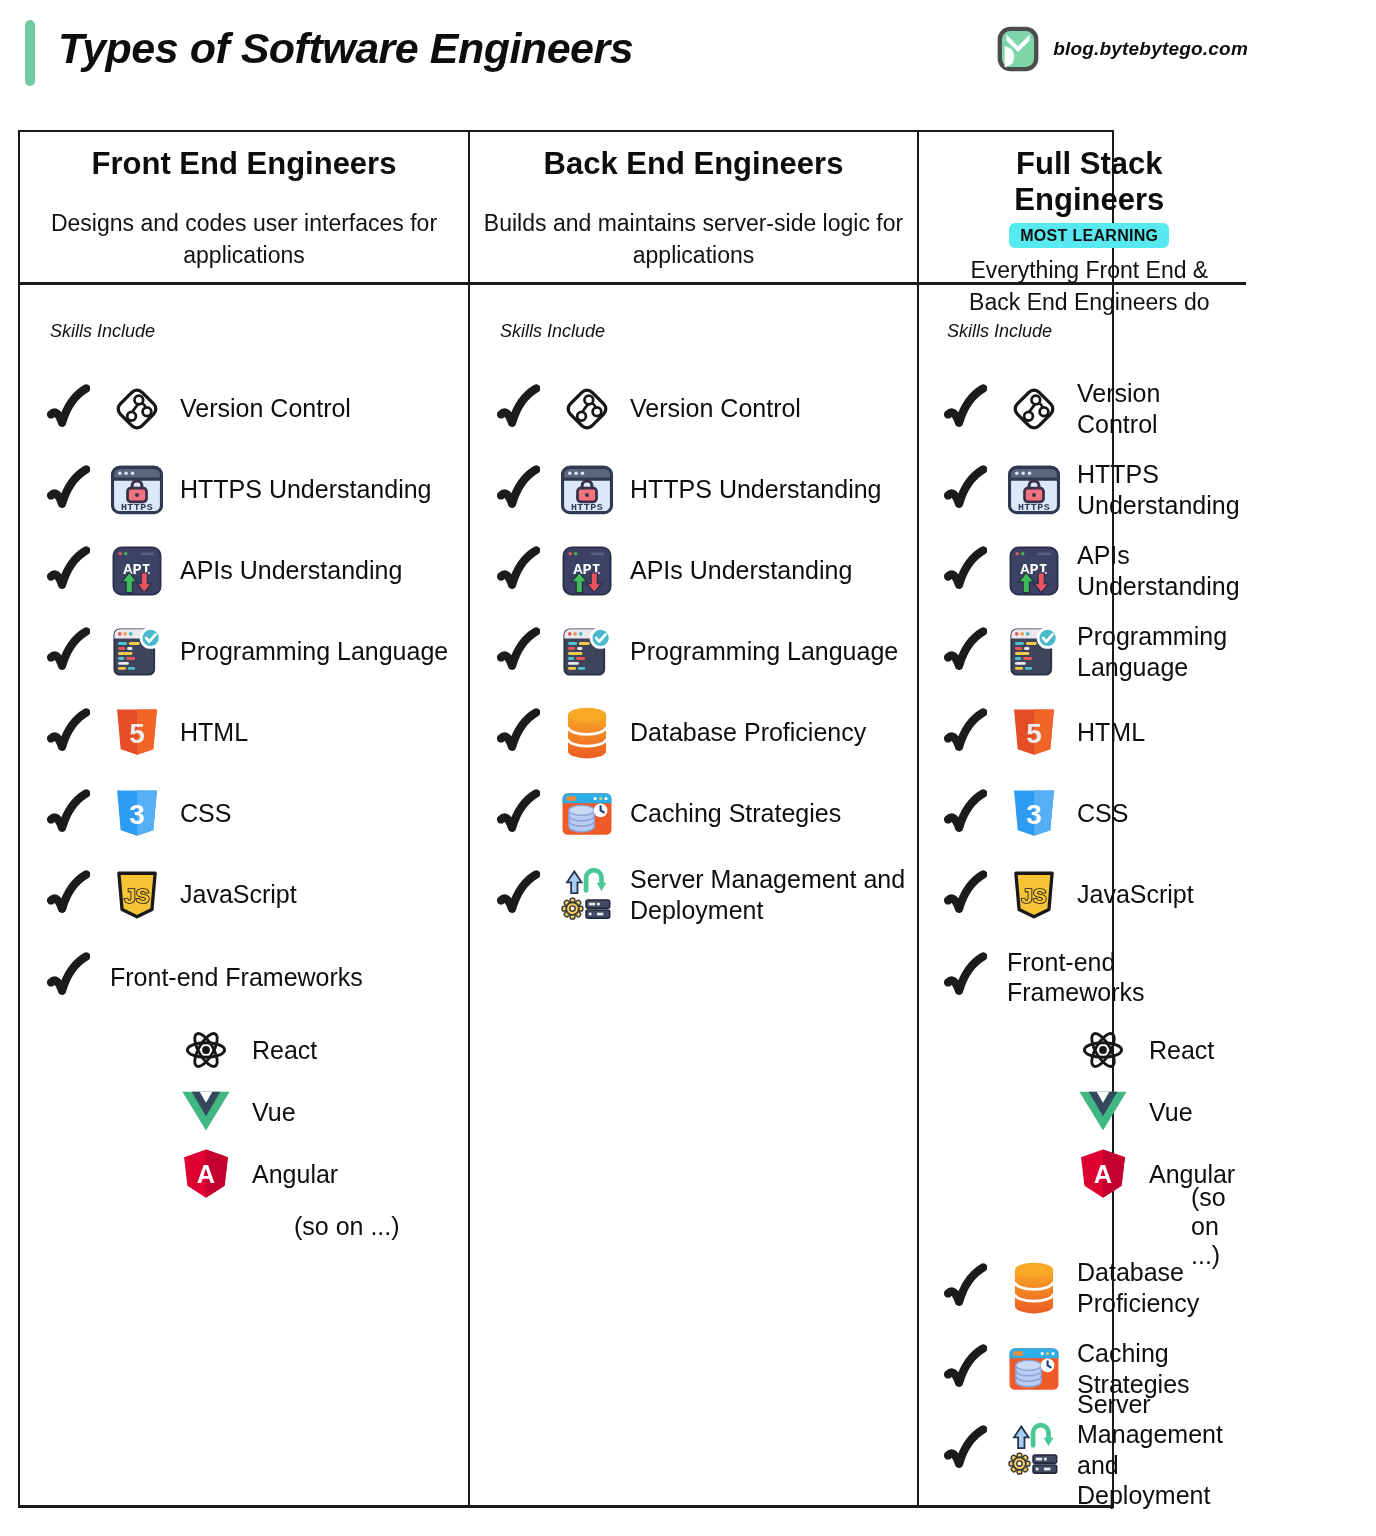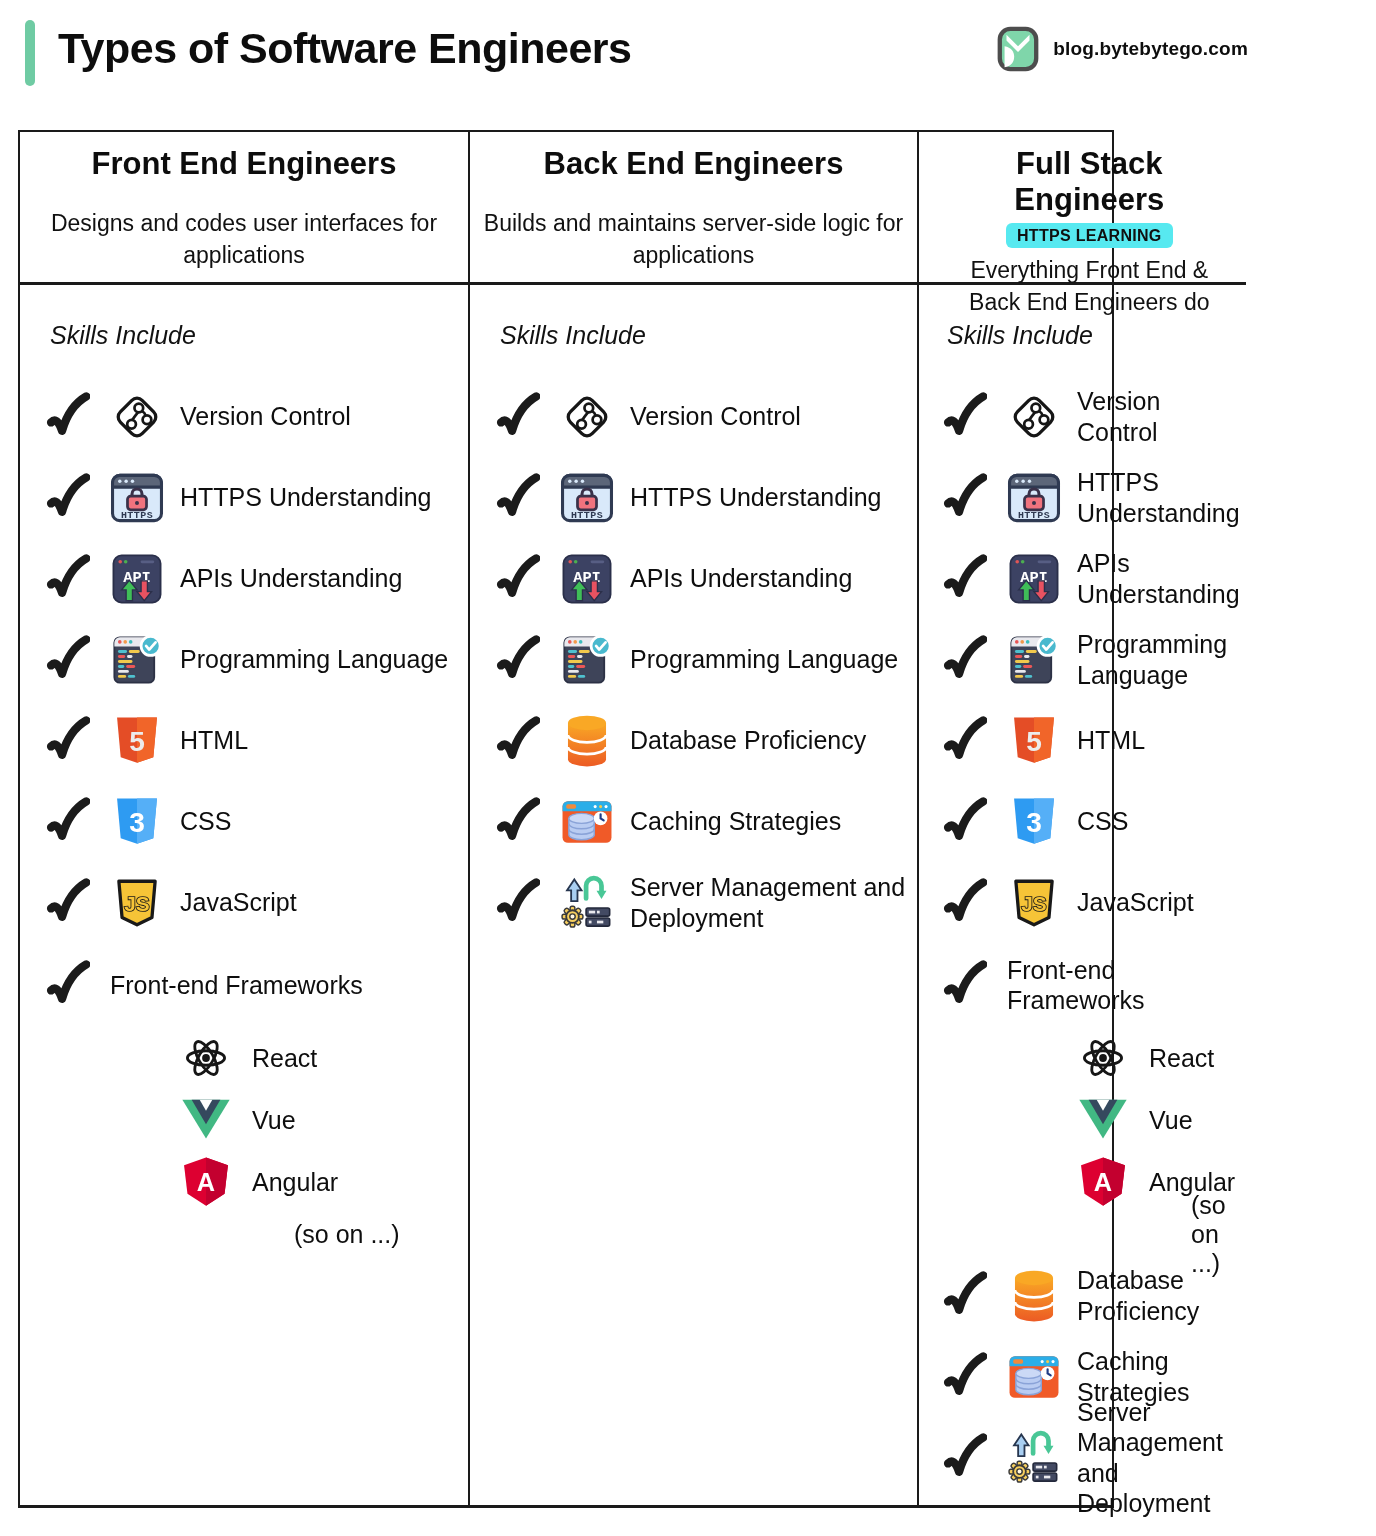--- a/index.html
+++ b/index.html
@@ -1,41 +1,41 @@
 <!DOCTYPE html>
 <html><head>
 <meta charset="utf-8">
 <style>
   * { margin:0; padding:0; box-sizing:border-box; }
   html,body { width:1376px; height:1536px; background:#ffffff; font-family:"Liberation Sans", sans-serif; color:#111; }
   body { position:relative; overflow:hidden; }
 
   
-  .page-header { position:absolute; left:0; top:0; width:1376px; height:112px; }
+  .page-header { position:absolute; left:0; top:0; width:1376px; height:112px;font-style:italic; }
   .accent-bar { position:absolute; left:25px; top:20px; width:10px; height:66px; border-radius:6px; }
   .page-title { position:absolute; left:58px; top:24px; font-size:43px; font-weight:700; letter-spacing:-0.5px; color:#0d0d0d; }
   .brand { position:absolute; right:128px; top:26px; display:flex; align-items:center; gap:12px; }
   .brand-logo svg { display:block; }
   .brand-site { font-size:19px; font-weight:600; color:#0d0d0d; letter-spacing:0.2px; }
 
   
   .table-wrap { position:absolute; left:18px; top:130px; width:1096px; height:1378px;
     border:2px solid #1a1a1a; border-bottom-width:3px;
     display:grid; grid-template-columns:450px 449px 1fr; grid-template-rows:153px 1fr; grid-auto-flow:column; }
   .col-header { border-right:2px solid #1a1a1a; border-bottom:3px solid #1a1a1a; text-align:center; padding:14px 10px 0 10px; }
   .col-body   { border-right:2px solid #1a1a1a; padding:36px 6px 0 26px; }
   .col-header.last, .col-body.last { border-right:none;padding-left:24px; }
 
   .col-title { font-size:31px; font-weight:700; color:#0d0d0d; }
   .badge-wrap { margin-top:5px; }
   .badge { display:inline-block; font-size:16px; font-weight:700; color:#101010; padding:4px 11px 3px 11px; border-radius:6px; letter-spacing:0.3px; }
   .col-desc { font-size:23px; color:#111; line-height:1.38; margin-top:26px; }
   .col-desc.tight { margin-top:7px; }
 
-  .skills-heading { font-size:25px; font-style:italic; color:#111; margin-bottom:26px; margin-left:4px; }
+  .skills-heading { font-size:18px; font-style:italic; color:#111; margin-bottom:26px; margin-left:4px; }
 
   .skill-row { display:flex; align-items:center; height:81px; }
   .check-box { width:62px; flex:0 0 62px; display:flex; align-items:center; }
   .skill-icon { width:58px; flex:0 0 58px; display:flex; align-items:center; justify-content:flex-end; margin-right:14px; }
   .skill-icon svg { display:block; }
   .skill-label { font-size:25px; color:#0e0e0e; line-height:1.22; white-space:pre-line; }
   .skill-row.frameworks { height:84px; }
   .skill-row.frameworks .skill-label { margin-left:2px; }
 
   .sub-row { display:flex; align-items:center; height:62px; padding-left:132px; }
@@ -414,21 +414,21 @@
               <rect x="43" y="51.5" width="7" height="3" fill="#E9E9EE"></rect>
             </g>
           </svg>
         </span>
         <span class="skill-label">Server Management and
 Deployment</span>
       </div>
     </div>
     <div class="col-header last">
       <div class="col-title">Full Stack Engineers</div>
-      <div class="badge-wrap"><span class="badge" style="background: rgb(87, 233, 240);">HTTPS LEARNING</span></div>
+      <div class="badge-wrap"><span class="badge" style="background: rgb(87, 233, 240);">MOST LEARNING</span></div>
       <p class="col-desc tight">Everything Front End &amp; Back End Engineers do</p>
     </div>
     <div class="col-body last">
       <p class="skills-heading">Skills Include</p>
       <div class="skill-row">
         <span class="check-box">
           <svg width="44" height="50" viewBox="0 0 48 54">
             <path d="M5.5 33 C10 28.5 13.5 31 17.5 42 C23 23 33.5 10.5 44 4.5" fill="none" stroke="#1b1b1b" stroke-width="9" stroke-linecap="round" stroke-linejoin="round"></path>
           </svg>
         </span>

